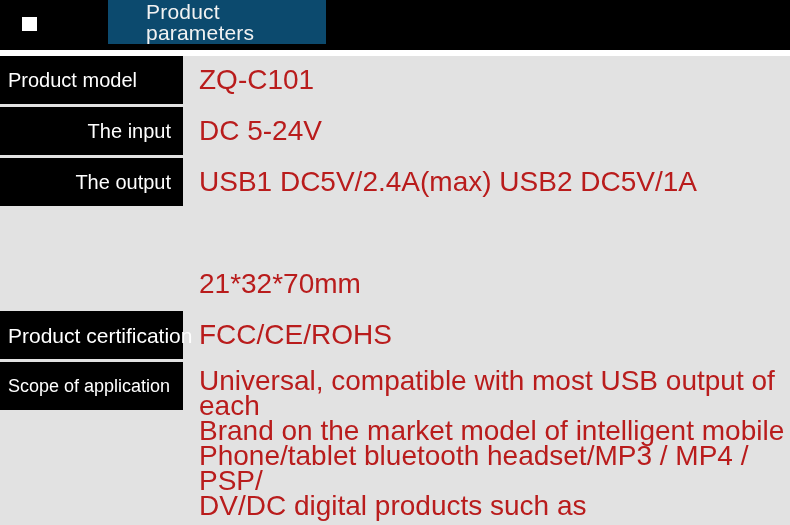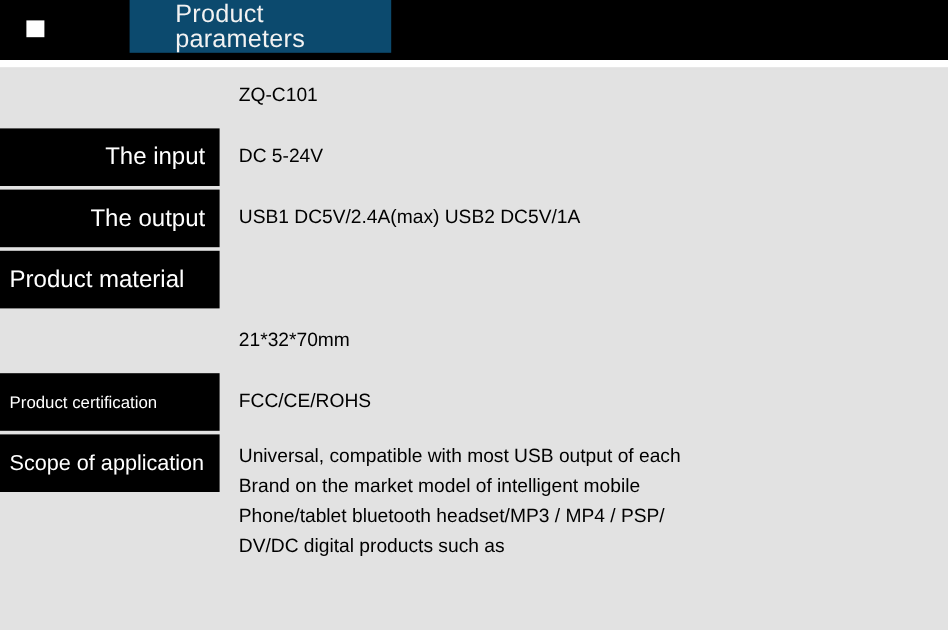--- a/index.html
+++ b/index.html
@@ -94,33 +94,33 @@
     justify-content: flex-end;
     font-size: 20px;
     line-height: 1;
     white-space: nowrap;
   }
   .label-cell.align-left {
     justify-content: flex-start;
     padding-left: 8px;
   }
   .label-cell.small {
-    font-size: 14px;
+    font-size: 21px;
     text-align: right;
   }
   .label-cell.xsmall {
     font-size: 18px;
   }
   .value-cell {
     position: absolute;
     left: 199px;
     top: 0;
     right: 0;
-    color: #000000;
-    font-size: 16px;
+    color: #b91c1c;
+    font-size: 28px;
     line-height: 1;
     display: flex;
     align-items: center;
     white-space: nowrap;
   }
   .value-cell.multiline {
     display: block;
     white-space: normal;
     line-height: 25px;
     padding-top: 6px;
@@ -138,35 +138,35 @@
     <div class="header-square"></div>
     <div class="header-chip">
       <span class="header-chip-label">Product parameters</span>
     </div>
   </div>
   <div class="header-gap"></div>
 
   <div class="table">
 
     <div class="row" style="height:48px;">
+      <div class="label-cell align-left" style="height:48px;">Product model</div>
       <div class="value-cell" style="height:48px;">ZQ-C101</div>
     </div>
 
     <div class="row" style="height:48px;">
       <div class="label-cell" style="height:48px;">The input</div>
       <div class="value-cell" style="height:48px;">DC 5-24V</div>
     </div>
 
     <div class="row" style="height:48px;">
       <div class="label-cell" style="height:48px;">The output</div>
       <div class="value-cell" style="height:48px;">USB1 DC5V/2.4A(max) USB2 DC5V/1A</div>
     </div>
 
     <div class="row" style="height:48px;">
-      <div class="label-cell align-left" style="height:48px;">Product material</div>
     </div>
 
     <div class="row" style="height:48px;">
       <div class="value-cell" style="height:48px;">21*32*70mm</div>
     </div>
 
 
     <div class="row" style="height:48px;">
       <div class="label-cell small align-left" style="height:48px;">Product certification</div>
       <div class="value-cell" style="height:48px;">FCC/CE/ROHS</div>

